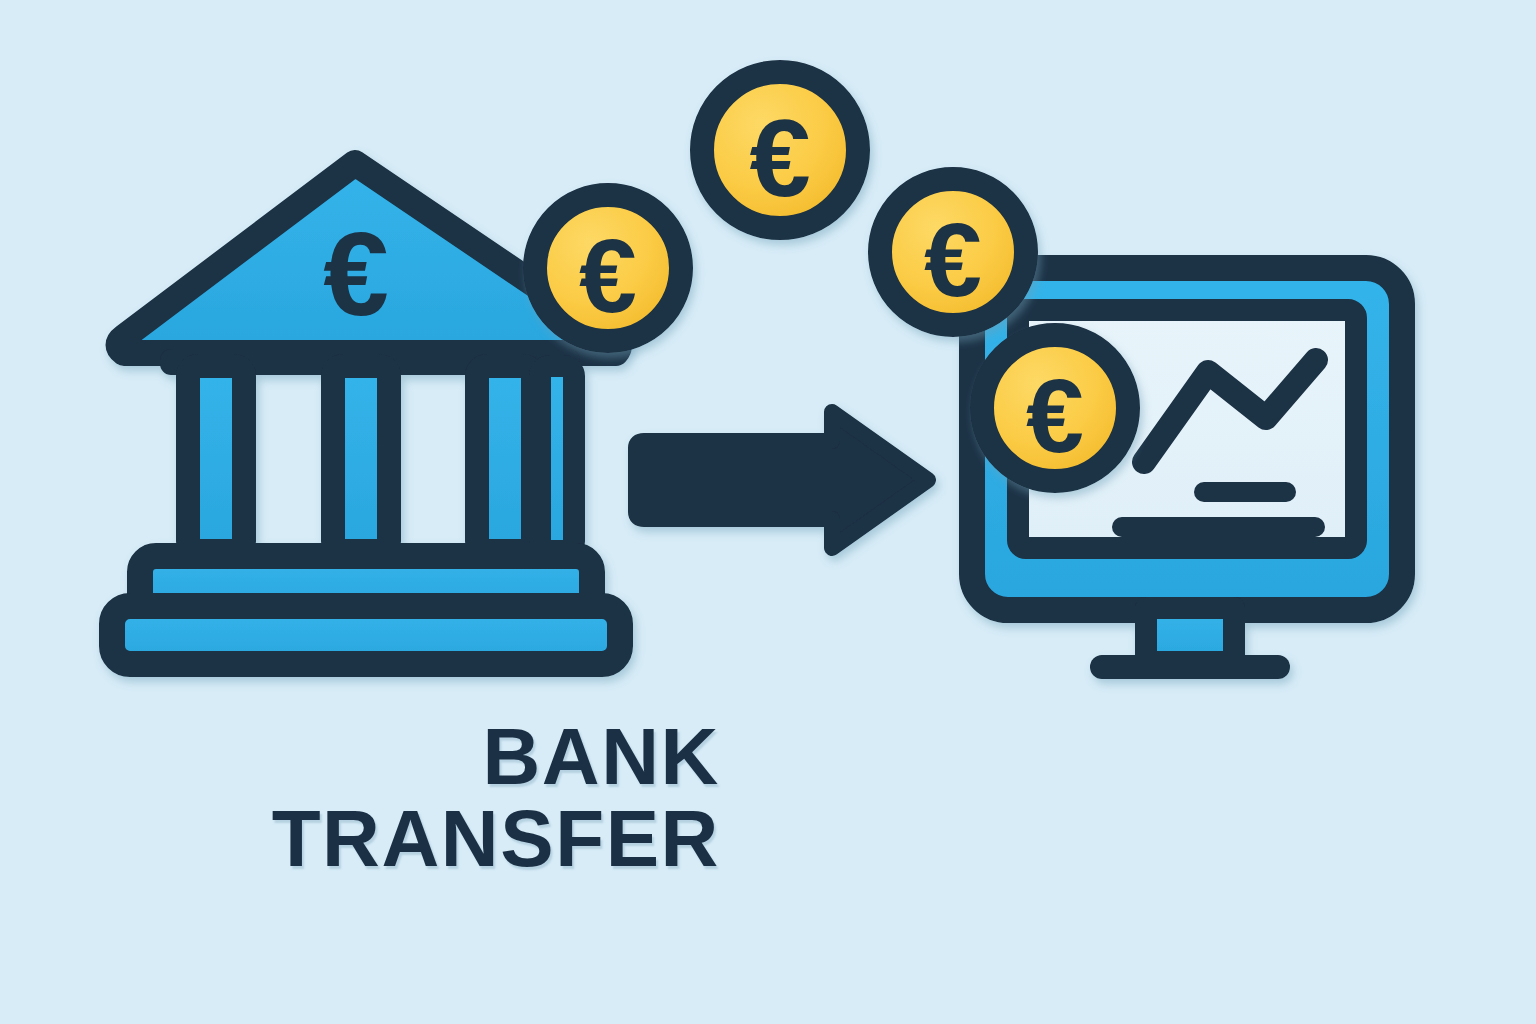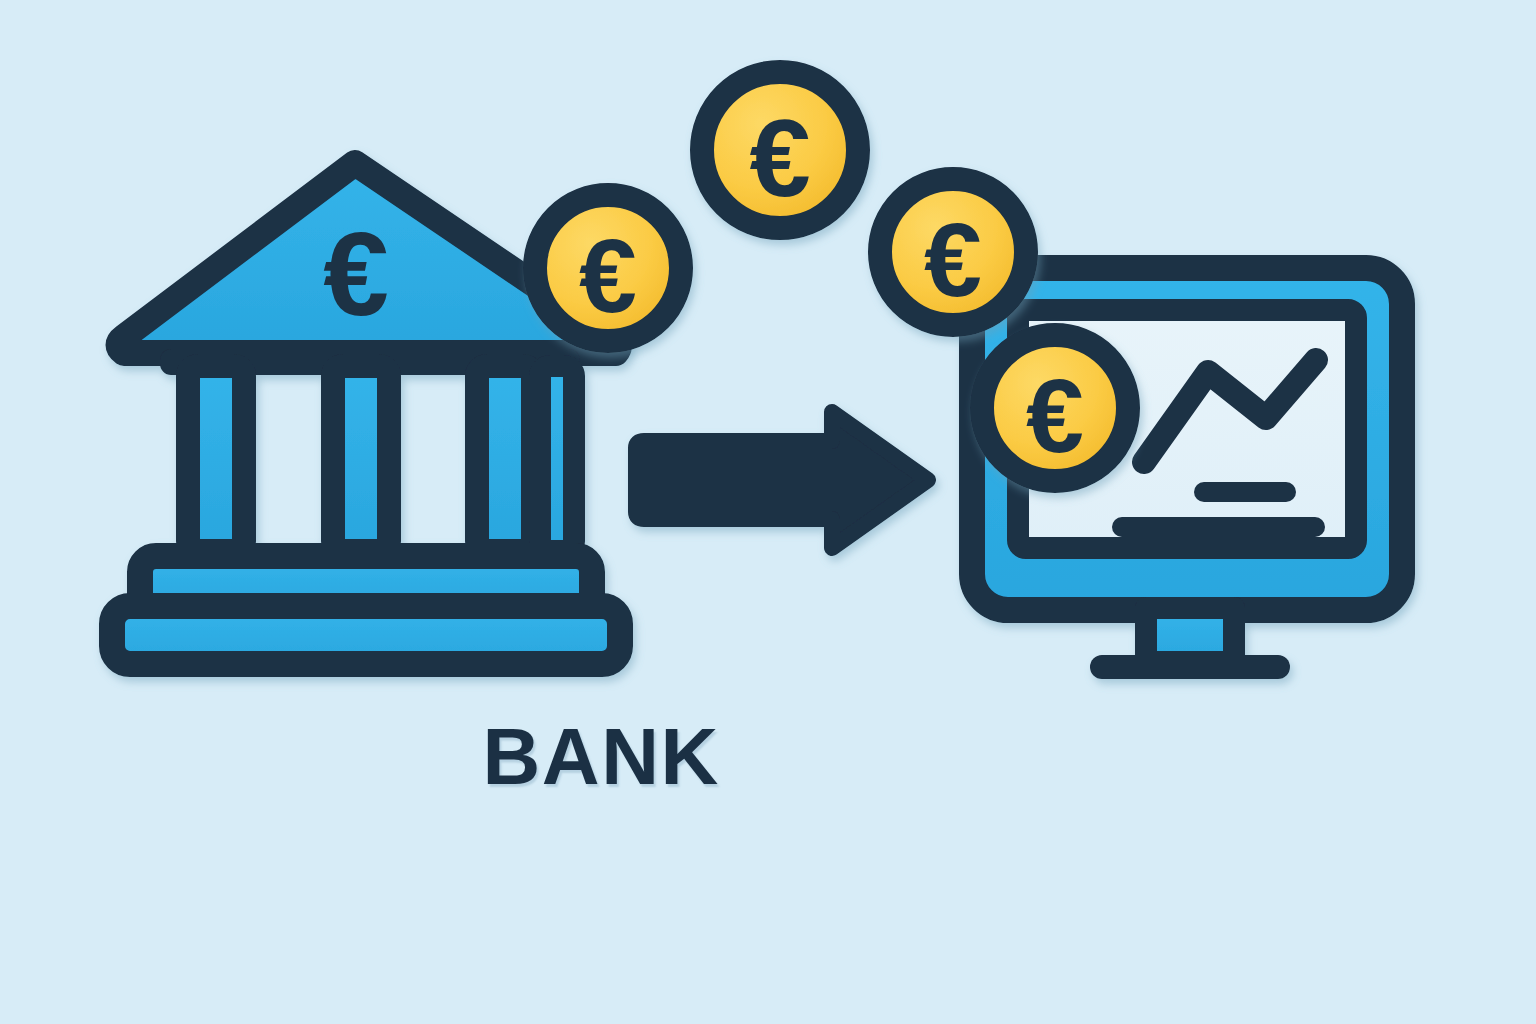--- a/index.html
+++ b/index.html
@@ -142,16 +142,17 @@
     </g>
 
     <g filter="url(#stickerShadow)">
       <circle cx="1055" cy="408" r="73" fill="url(#coinGrad)" stroke="#1b3044" stroke-width="24"></circle>
       <text x="1055" y="452" font-family="'Liberation Sans', sans-serif" font-size="104" font-weight="bold" fill="#1b3044" text-anchor="middle">€</text>
     </g>
   </svg>
 
   <div class="label-block" id="label-left">
     <span class="label-line">BANK</span>
+    <span class="label-line">TRANSFER</span>
   </div>
 
 
 </div>
 
 </body></html>

